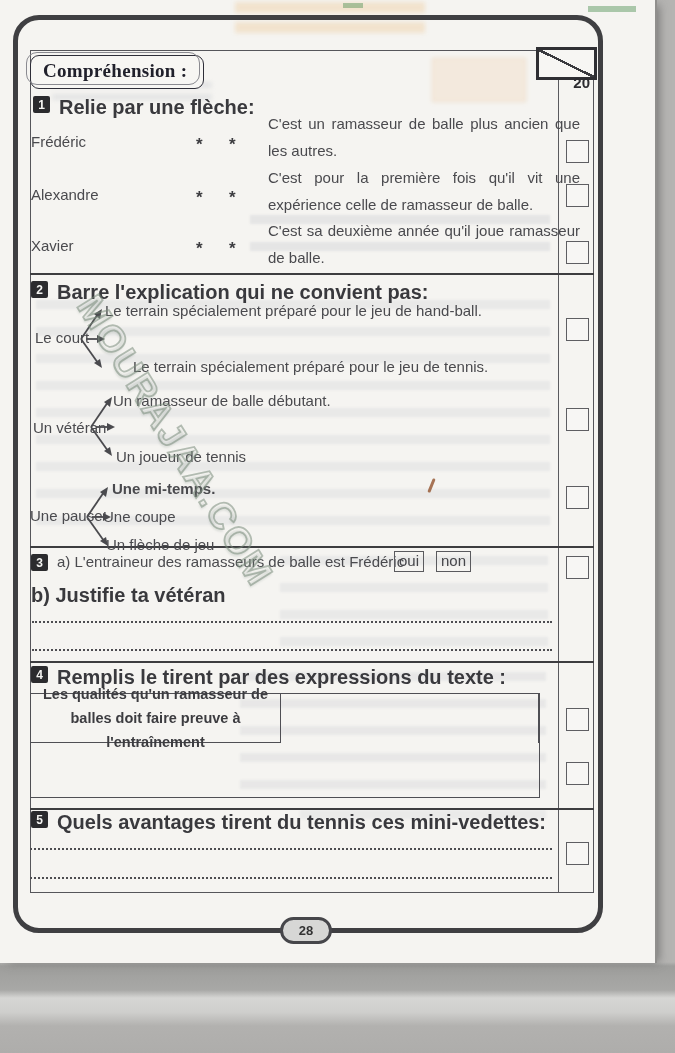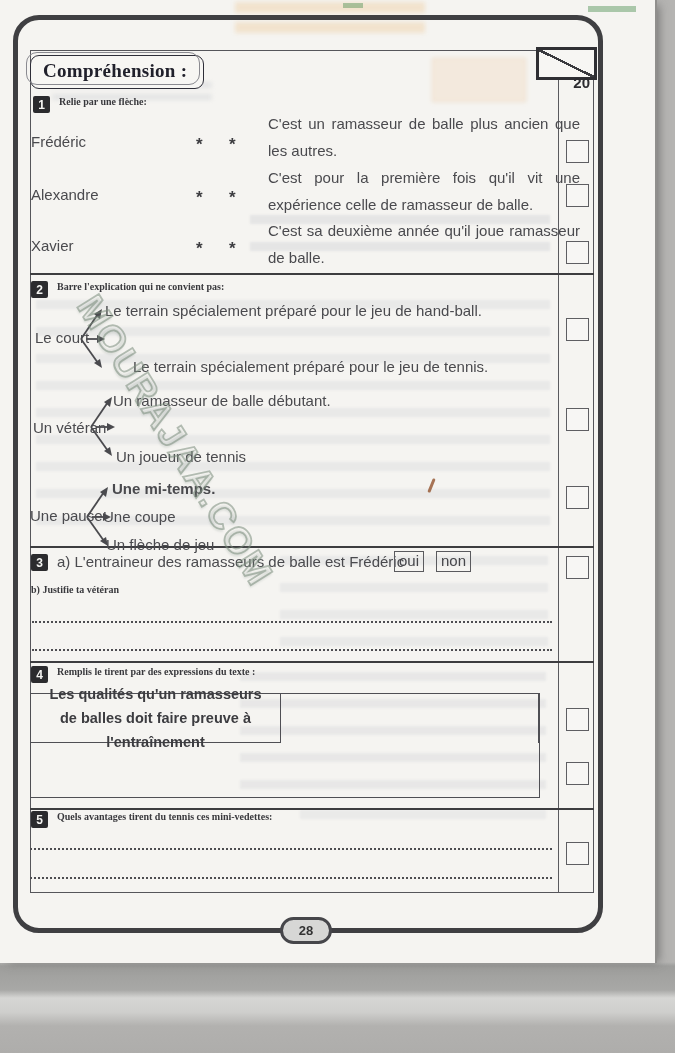--- a/index.html
+++ b/index.html
@@ -13,21 +13,21 @@
   .vline{position:absolute;left:558px;top:50px;width:0;height:843px;border-left:1.6px solid #5a5a5e;}
   .divider{position:absolute;left:30px;width:564px;height:0;border-top:2.4px solid #3d3d40;}
   .titlebox{position:absolute;left:30px;top:55px;padding:4px 16px 6px 12px;border:1.7px solid #2e2e38;border-radius:9px;background:#f7f6f3;
             font-family:"Liberation Serif", serif;font-weight:bold;font-size:19px;color:#20202b;letter-spacing:.3px;}
   .titlebox::before{content:"";position:absolute;left:-5px;top:-4px;right:3px;bottom:3px;border:1.3px solid #8a8a90;border-radius:11px;pointer-events:none;}
   .scorebox{position:absolute;left:536px;top:47px;width:61px;height:33px;border:3px solid #2f2f33;box-sizing:border-box;background:
             linear-gradient(to top right, transparent calc(50% - 1.2px), #3a3a3e calc(50% - 1.2px), #3a3a3e calc(50% + 1.2px), transparent calc(50% + 1.2px)),#f7f6f3;}
   .scorebox span{position:absolute;right:4px;top:3px;font-weight:bold;font-size:15px;color:#2c2c30;margin-top:21px;}
   .badge{position:absolute;width:17px;height:17px;background:#2b2b2e;color:#f4f4f2;font-weight:bold;font-size:12px;
          display:flex;align-items:center;justify-content:center;border-radius:2px;}
-  .prompt{position:absolute;font-weight:bold;font-size:10px;color:#39393d;white-space:nowrap;font-family:Liberation Serif, serif;}
+  .prompt{position:absolute;font-weight:bold;font-size:20px;color:#39393d;white-space:nowrap;}
   .plain{position:absolute;font-size:15px;color:#4a4a4e;white-space:nowrap;}
   .desc{position:absolute;left:240px;width:312px;font-size:15px;color:#4a4a4e;line-height:27px;text-align:justify;text-align-last:left;margin-left:28px;}
   .bullet{position:absolute;font-size:17px;font-weight:bold;color:#3c3c40;cursor:pointer;}
   .checkbox{position:absolute;left:566px;width:23px;height:23px;border:1.6px solid #5e5e62;background:#f7f6f4;box-sizing:border-box;}
   .ouinon{position:absolute;top:551px;padding:0 4px 2px 4px;border:1.3px solid #5a5a5e;font-size:15px;color:#46464a;background:transparent;}
   .dotline{position:absolute;height:10px;border-bottom:2.6px dotted #4d4d51;}
   .tbl{position:absolute;left:30px;top:693px;width:510px;height:105px;border:1.7px solid #4f4f54;box-sizing:border-box;display:grid;
        grid-template-columns:250px 1fr;grid-template-rows:49px 1fr;}
   .tbl .cell{border-right:1.6px solid #4f4f54;border-bottom:1.6px solid #4f4f54;display:flex;align-items:center;justify-content:center;
        text-align:center;font-weight:bold;font-size:14.5px;color:#3c3c40;line-height:24px;padding:2px 8px;}
@@ -140,21 +140,21 @@
   <div class="plain" style="left:57px;top:553px;">a) L'entraineur des ramasseurs de balle est Frédéric</div>
   <div class="ouinon" style="left:394px;">oui</div>
   <div class="ouinon" style="left:436px;">non</div>
   <div class="prompt" style="left:31px;top:584px;">b) Justifie ta vétéran</div>
   <div class="dotline" style="left:32px;top:611px;width:520px;"></div>
   <div class="dotline" style="left:32px;top:639px;width:520px;"></div>
 
   <div class="badge" style="left:31px;top:666px;">4</div>
   <div class="prompt" style="left:57px;top:666px;">Remplis le tirent par des expressions du texte :</div>
   <div class="tbl">
-    <div class="cell">Les qualités qu'un ramasseurs de balles doit faire preuve à l'entraînement</div>
+    <div class="cell">Les qualités qu'un ramasseur de balles doit faire preuve à l'entraînement</div>
     <div class="cell empty"></div>
     <div class="cell empty last"></div>
   </div>
 
   <div class="badge" style="left:31px;top:811px;">5</div>
   <div class="prompt" style="left:57px;top:811px;">Quels avantages tirent du tennis ces mini-vedettes:</div>
   <div class="dotline" style="left:30px;top:838px;width:522px;"></div>
   <div class="dotline" style="left:30px;top:867px;width:522px;"></div>
 
   <div class="checkbox" style="top:140px;"></div>

